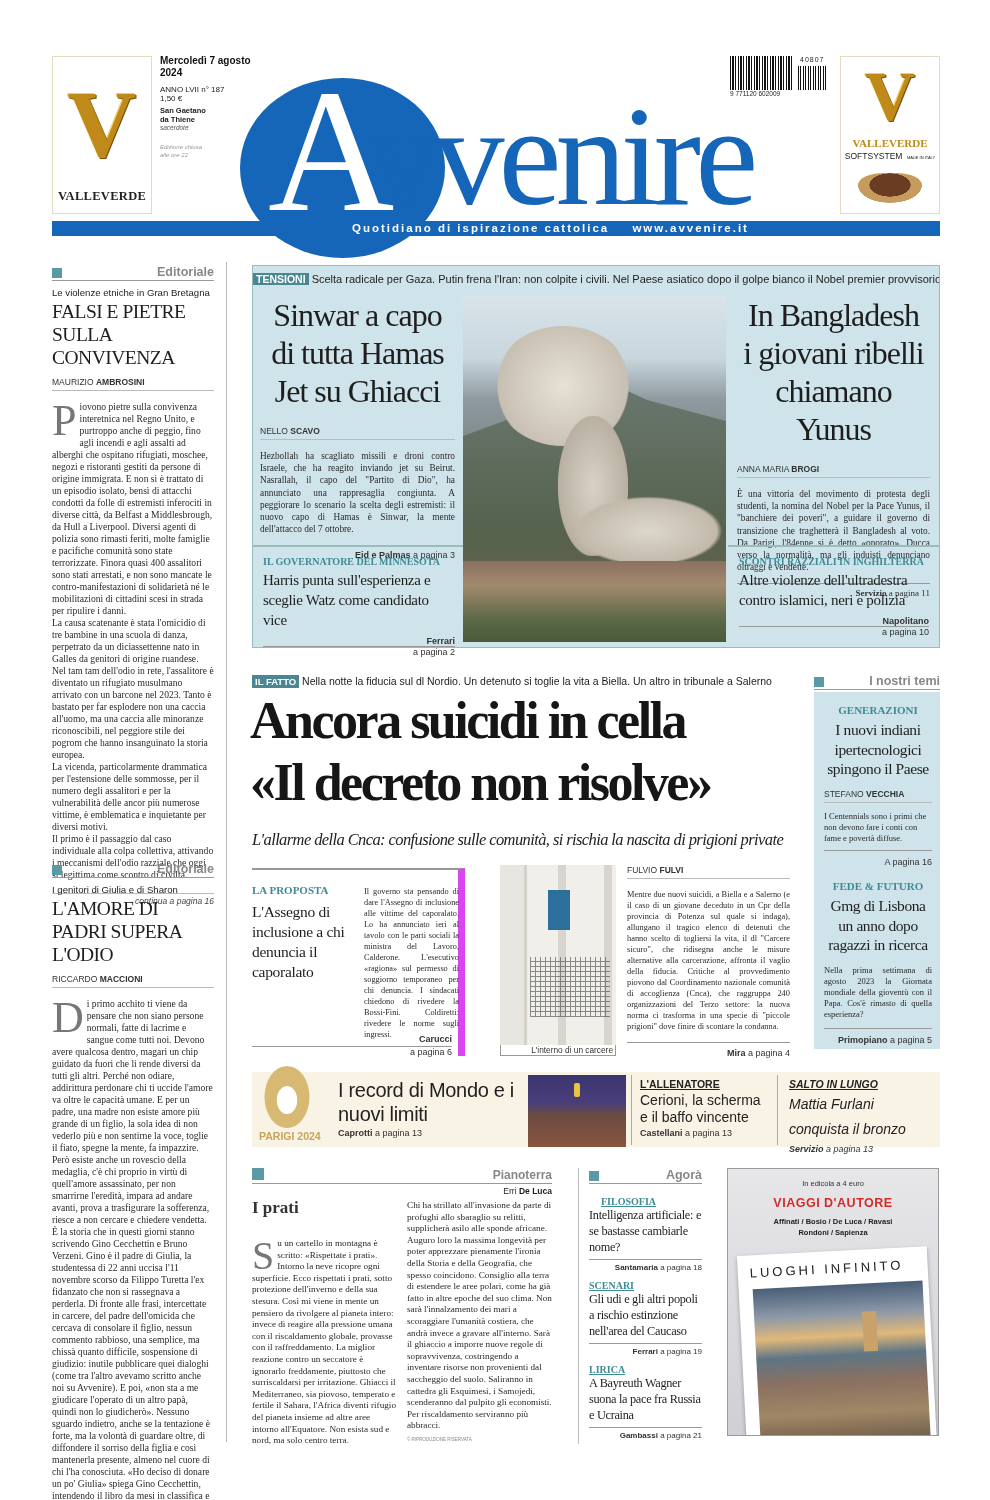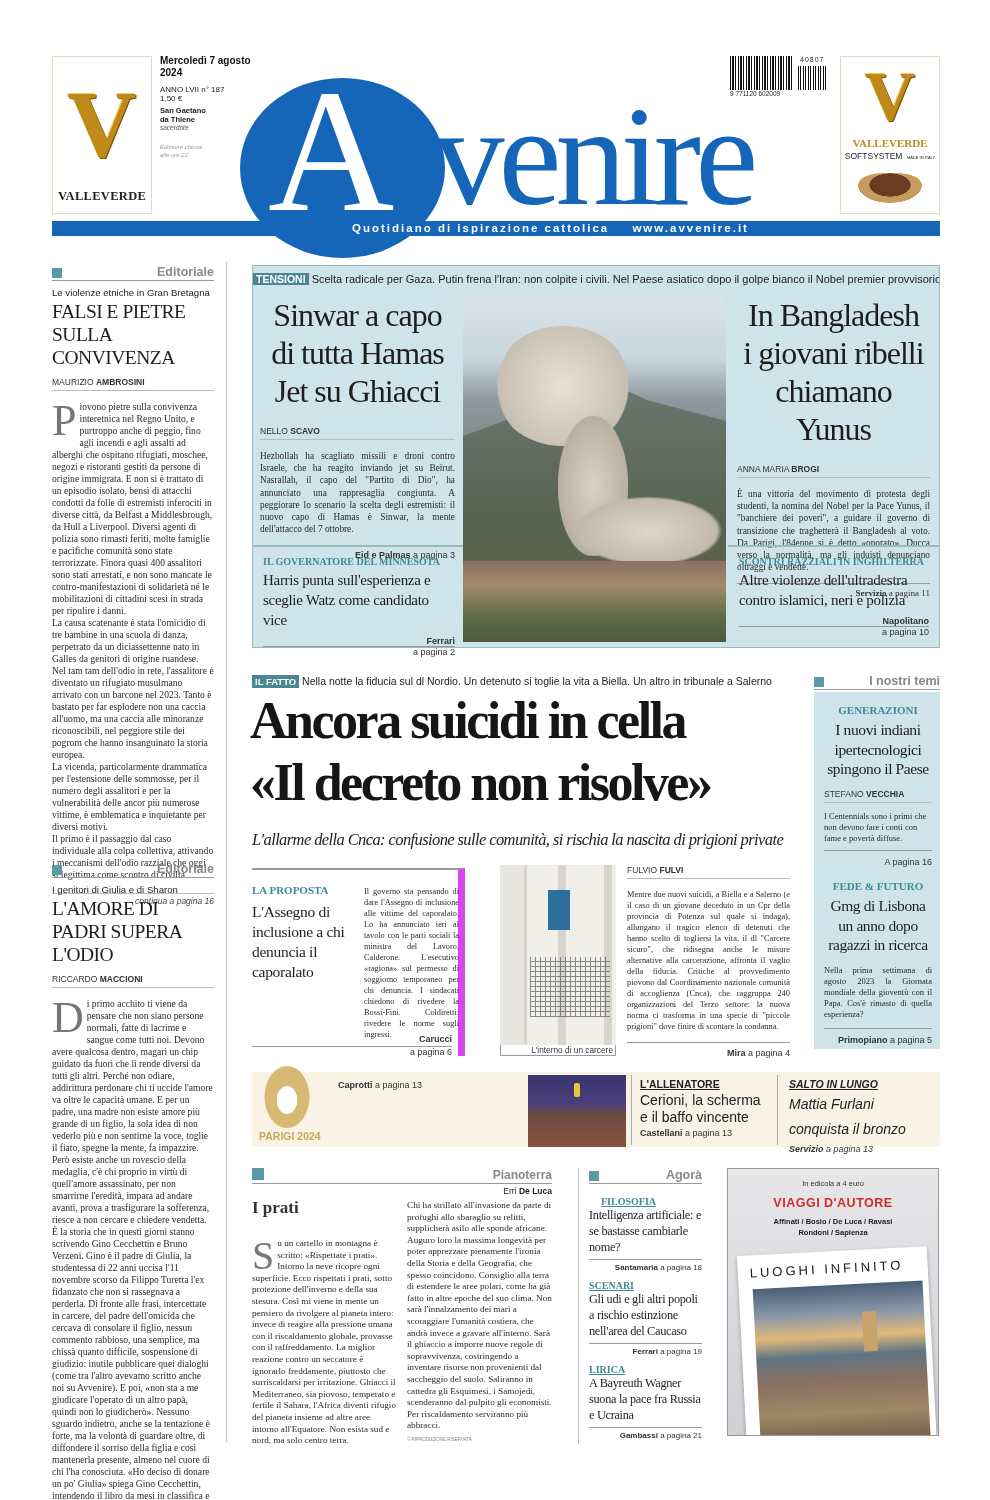--- a/index.html
+++ b/index.html
@@ -221,20 +221,21 @@
   <div class="kicker" style="font-size:11px;">FEDE &amp; FUTURO</div>
   <div style="font-size:15.5px;line-height:19.5px;margin-top:4px;letter-spacing:-0.4px;">Gmg di Lisbona un anno dopo ragazzi in ricerca</div>
   <div class="bodyj" style="text-align:justify;margin-top:10px;font-size:8.5px;line-height:11px;">Nella prima settimana di agosto 2023 la Giornata mondiale della gioventù con il Papa. Cos'è rimasto di quella esperienza?</div>
   <div class="ref hr" style="margin-top:8px;padding-top:6px;"><b>Primopiano</b> <span>a pagina 5</span></div>
 </div>
 
 <div class="abs olymp"></div>
 <div class="abs" style="left:262px;top:1066px;width:50px;height:62px;border-radius:50% 50% 45% 45%;background:radial-gradient(ellipse at 50% 55%,#fff 0 28%,#d8b973 30% 100%);clip-path:ellipse(45% 50% at 50% 50%);"></div>
 <div class="abs sans" style="left:259px;top:1130px;font-weight:bold;font-size:10.5px;color:#c9a55a;">PARIGI 2024</div>
 <div class="abs" style="left:338px;top:1078px;width:180px;">
+  <div class="sans" style="font-size:20px;line-height:24px;color:#222;letter-spacing:-0.3px;">I record di Mondo e i nuovi limiti</div>
   <div class="ref" style="text-align:left;margin-top:2px;"><b>Caprotti</b> <span>a pagina 13</span></div>
 </div>
 <div class="abs" style="left:528px;top:1075px;width:98px;height:72px;background:linear-gradient(180deg,#3a3570 0,#4b3f7a 40%,#6b4b40 55%,#8a5440 100%);">
   <div style="position:absolute;left:46px;top:8px;width:6px;height:14px;background:#e8c53a;border-radius:2px;"></div>
 </div>
 <div class="abs" style="left:631px;top:1075px;width:1px;height:70px;background:#aaa;"></div>
 <div class="abs" style="left:640px;top:1078px;width:130px;">
   <div class="sans" style="font-weight:bold;font-size:10.5px;text-decoration:underline;color:#222;">L'ALLENATORE</div>
   <div class="sans" style="font-size:14px;line-height:17px;margin-top:2px;color:#222;">Cerioni, la scherma e il baffo vincente</div>
   <div class="ref" style="text-align:left;margin-top:2px;"><b>Castellani</b> <span>a pagina 13</span></div>

